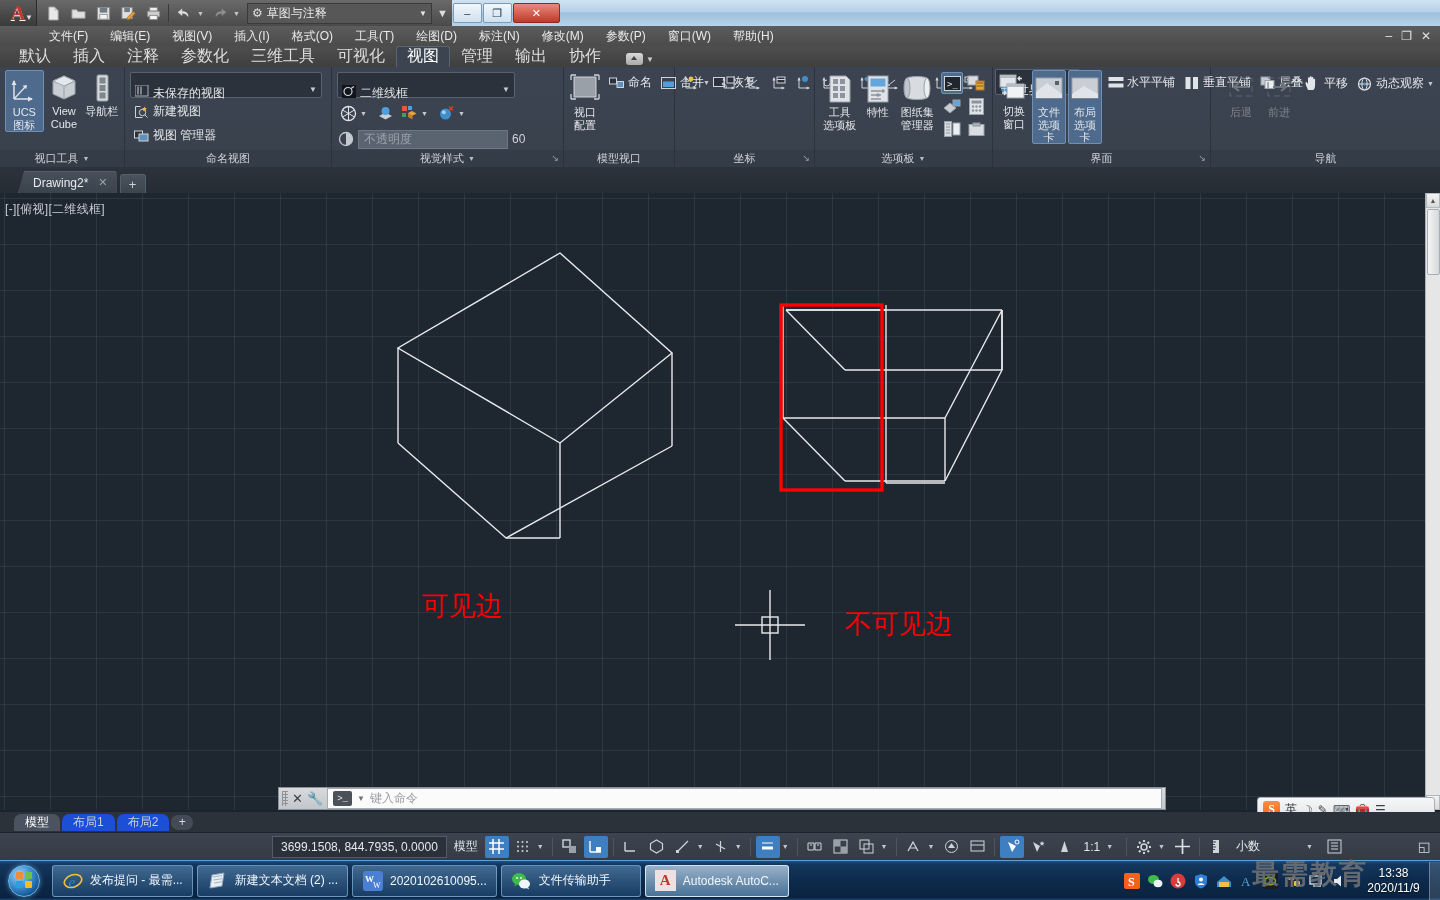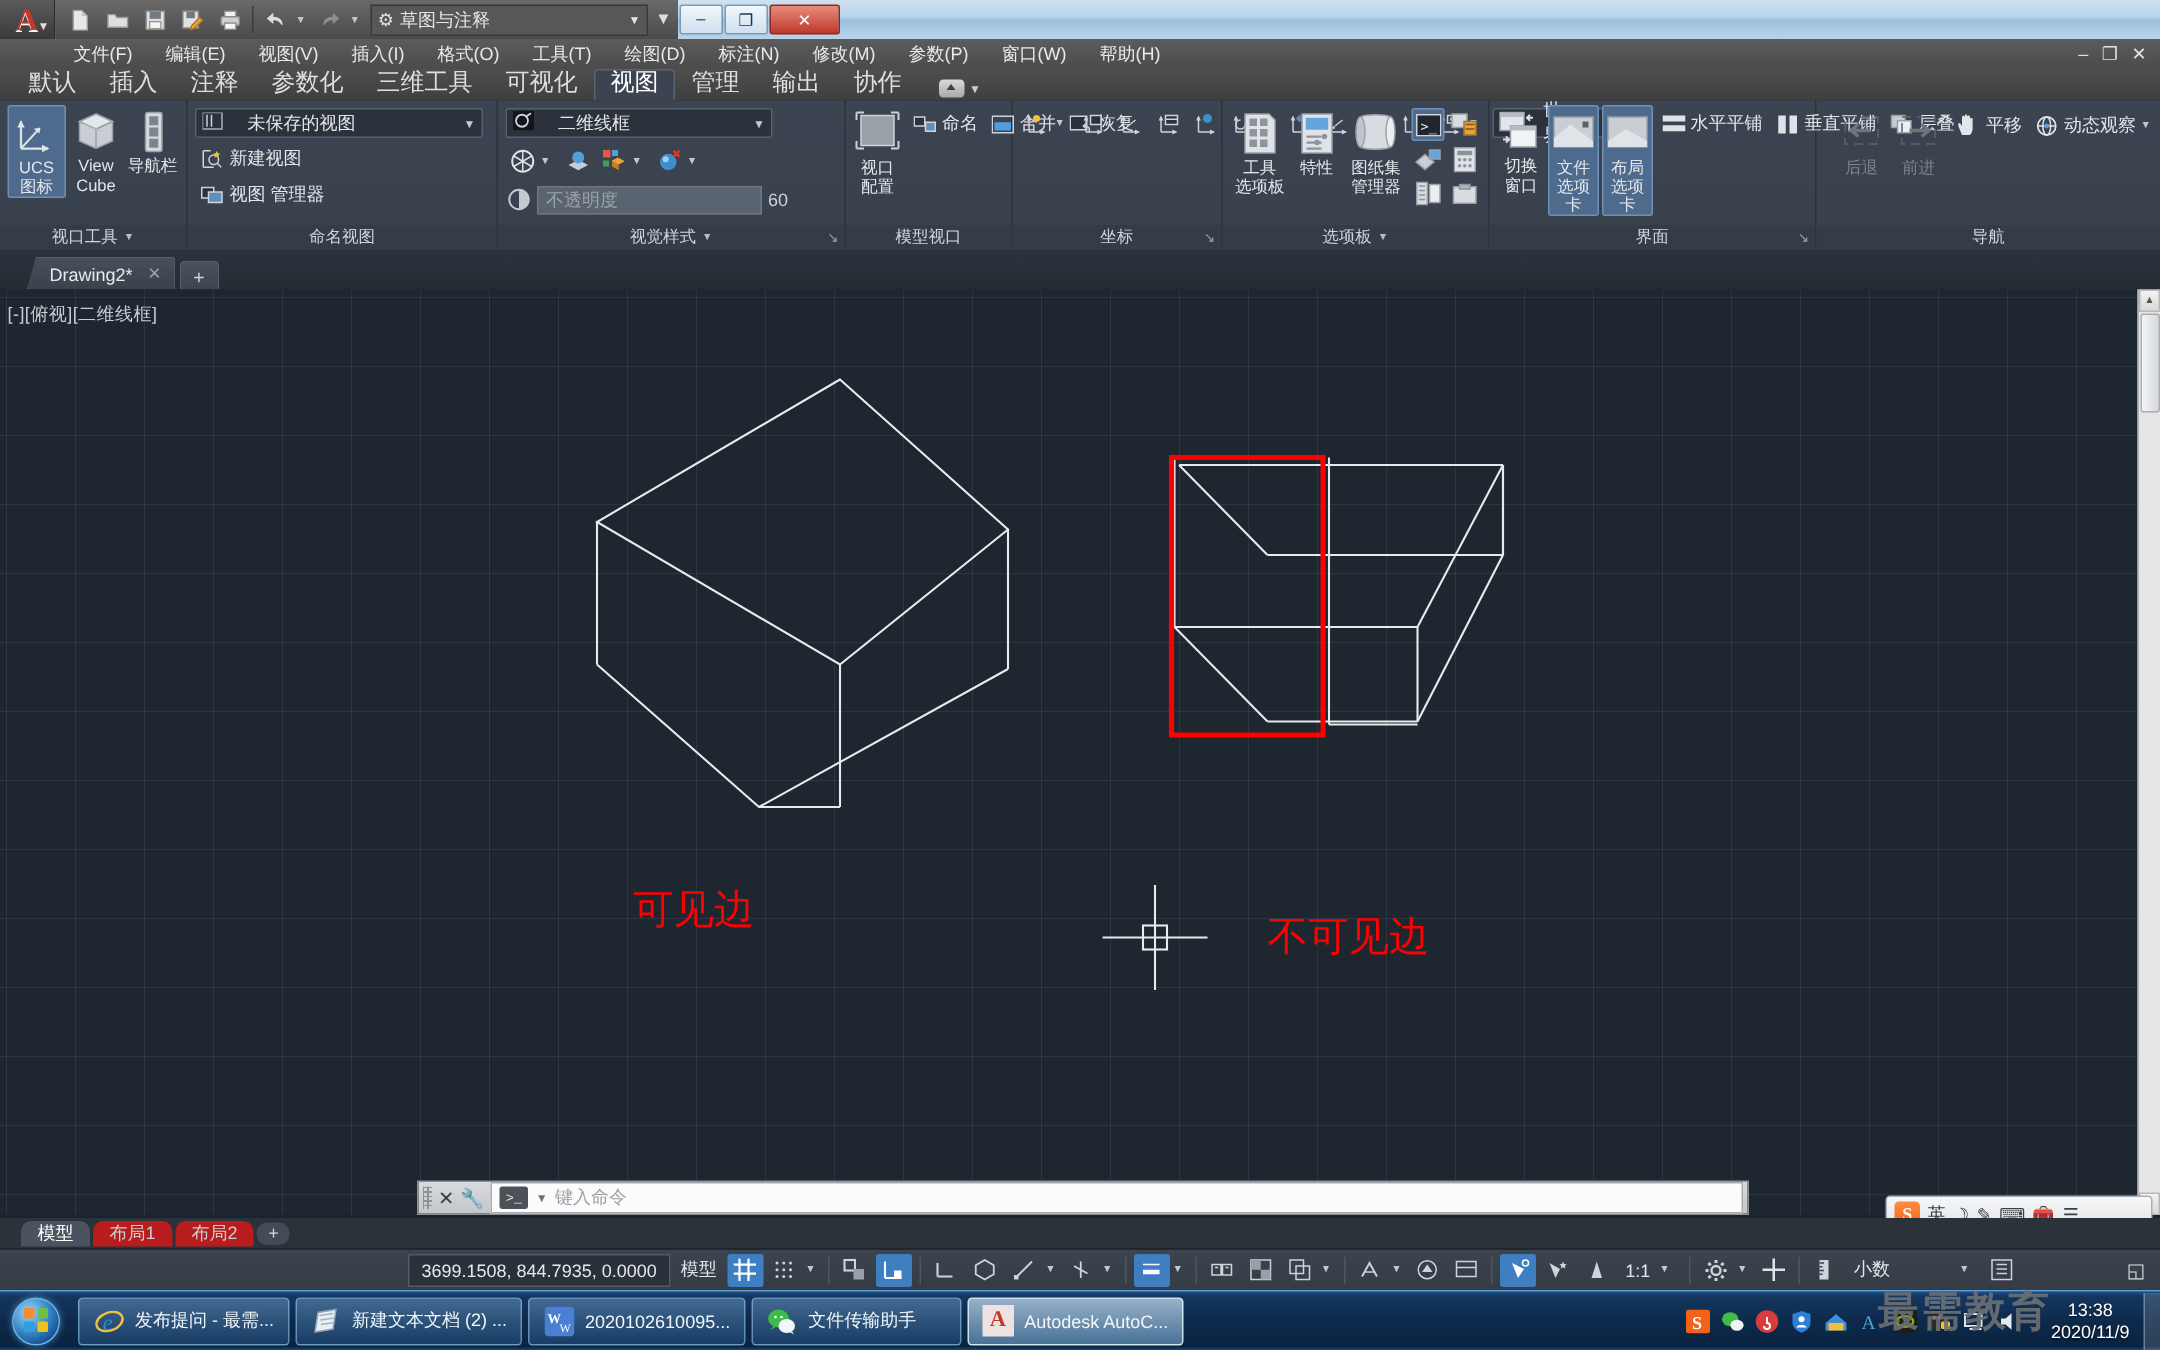--- a/index.html
+++ b/index.html
@@ -124,21 +124,21 @@
   .bigbtn.dim { color: #7d838b; }
 
   .smrow { display: flex; align-items: center; gap: 3px; height: 22px; }
   .smbtn {
     display: flex; align-items: center; gap: 3px; color: #e4e7ea; font-size: 12px;
     padding: 1px 3px; height: 21px; white-space: nowrap;
   }
   .smico { width: 17px; height: 17px; display: flex; align-items: center; justify-content: center; }
   .combo {
     height: 20px; background: #2b323b; border: 1px solid #576170; border-radius: 2px;
-    display: flex; align-items: center; gap: 16px; padding: 0 4px; color: #e4e7ea; font-size: 12px;
+    display: flex; gap: 4px; padding: 12px 4px; color: #e4e7ea; font-size: 12px;
   }
   .combo .cdd { margin-left: auto; font-size: 8px; color: #c6cbd1; }
   .colstack { display: flex; flex-direction: row; gap: 2px; }
 
   
   .filetabs {
     position: absolute; left: 0; top: 167px; width: 1440px; height: 26px;
     background: linear-gradient(to bottom,#2c333c,#262c34);
     display: flex; align-items: flex-end; padding-left: 18px;
   }
@@ -233,21 +233,21 @@
   }
   .ime-i { color: #3a4048; font-size: 12px; }
 
   
   .layouttabs {
     position: absolute; left: 0; top: 812px; width: 1440px; height: 20px;
     background: #2b323a; display: flex; align-items: center; padding-left: 14px; gap: 0;
   }
   .ltab {
     height: 17px; padding: 0 11px; color: #c9ced5; font-size: 12px;
-    display: flex; align-items: center; background: #b91c1c;
+    display: flex; align-items: center; background: #1d4ed8;
     border-radius: 7px 7px 0 0; margin-right: 2px;
   }
   .ltab.active { background: #4a535f; color: #fff; }
   .ltab-add {
     width: 22px; height: 15px; background: #434b56; border-radius: 7px;
     color: #d3d8de; font-size: 12px; display: flex; align-items: center; justify-content: center;
   }
 
   
   .statusbar {

